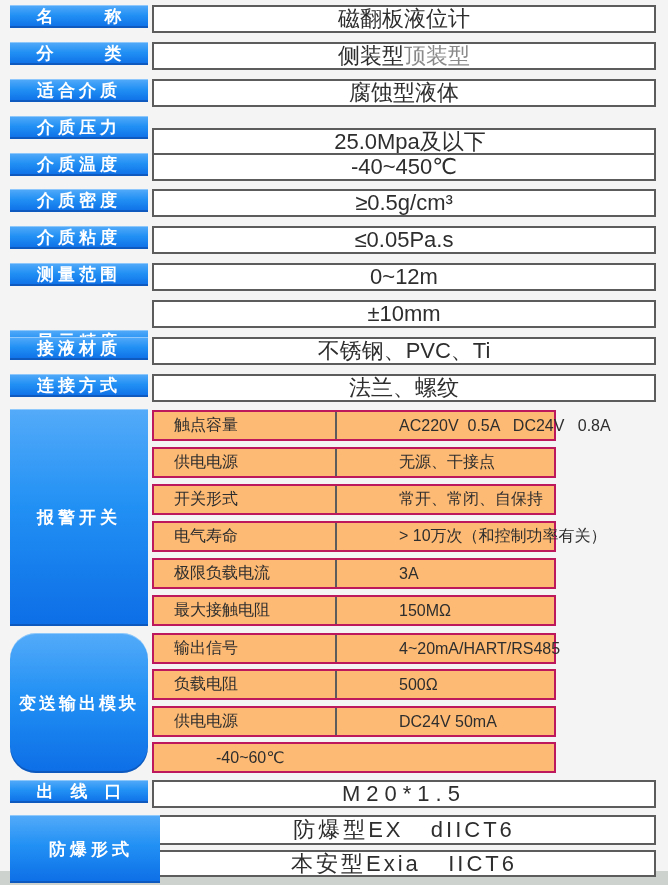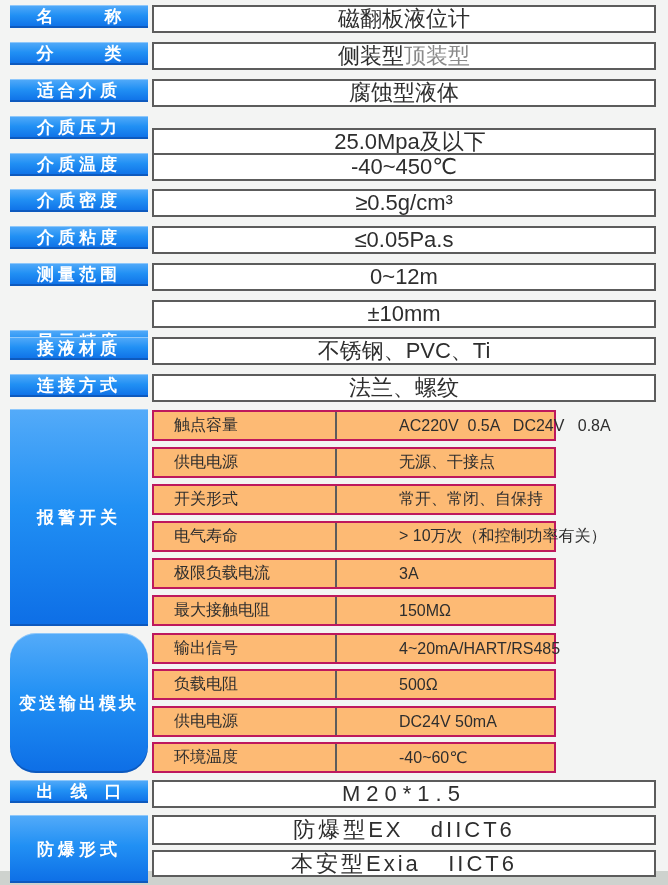--- a/index.html
+++ b/index.html
@@ -132,25 +132,24 @@
   </div>
   <div class="sub-box" style="top:669px;">
     <div class="sub-name">负载电阻</div>
     <div class="sub-val">500Ω</div>
   </div>
   <div class="sub-box" style="top:706px;">
     <div class="sub-name">供电电源</div>
     <div class="sub-val">DC24V 50mA</div>
   </div>
   <div class="sub-box" style="top:742px;">
-    <div class="sub-name">环境温度</div>
     <div class="sub-val">-40~60℃</div>
   </div>
 
   <div class="label" style="top:780px;">出　线　口</div>
   <div class="box ls-wide" style="top:780px;">M20*1.5</div>
 
-  <div class="label ls4" style="top:815px;height:68px;">防爆形式</div>
+  <div class="label ls4" style="top:815px;height:68px;padding-left:12px;">防爆形式</div>
 
   <div class="box ls-med" style="top:815px;height:30px;">防爆型EX   dIICT6</div>
   <div class="box ls-med" style="top:850px;height:27px;">本安型Exia   IICT6</div>
 
 </div>
 
 </body></html>

